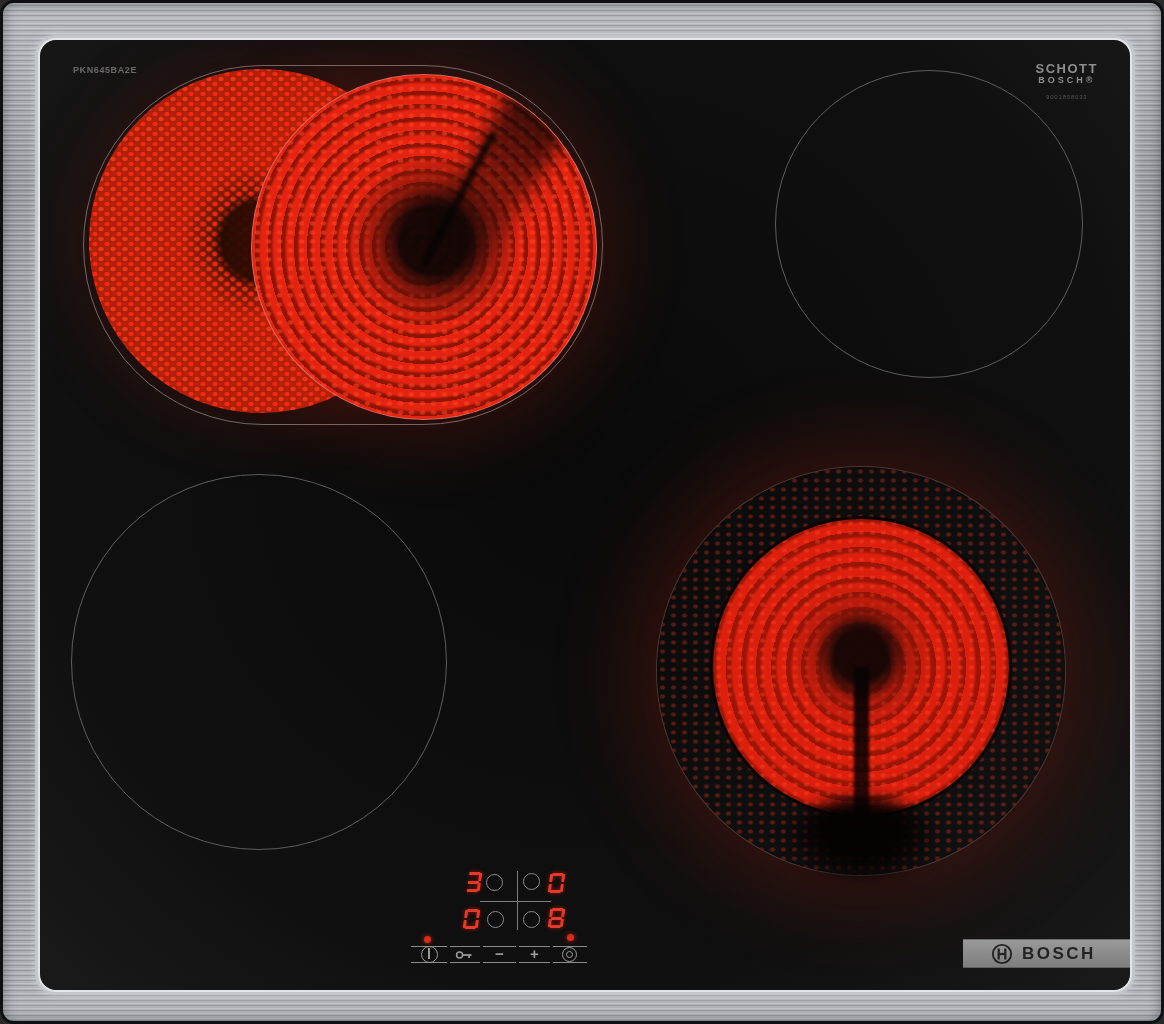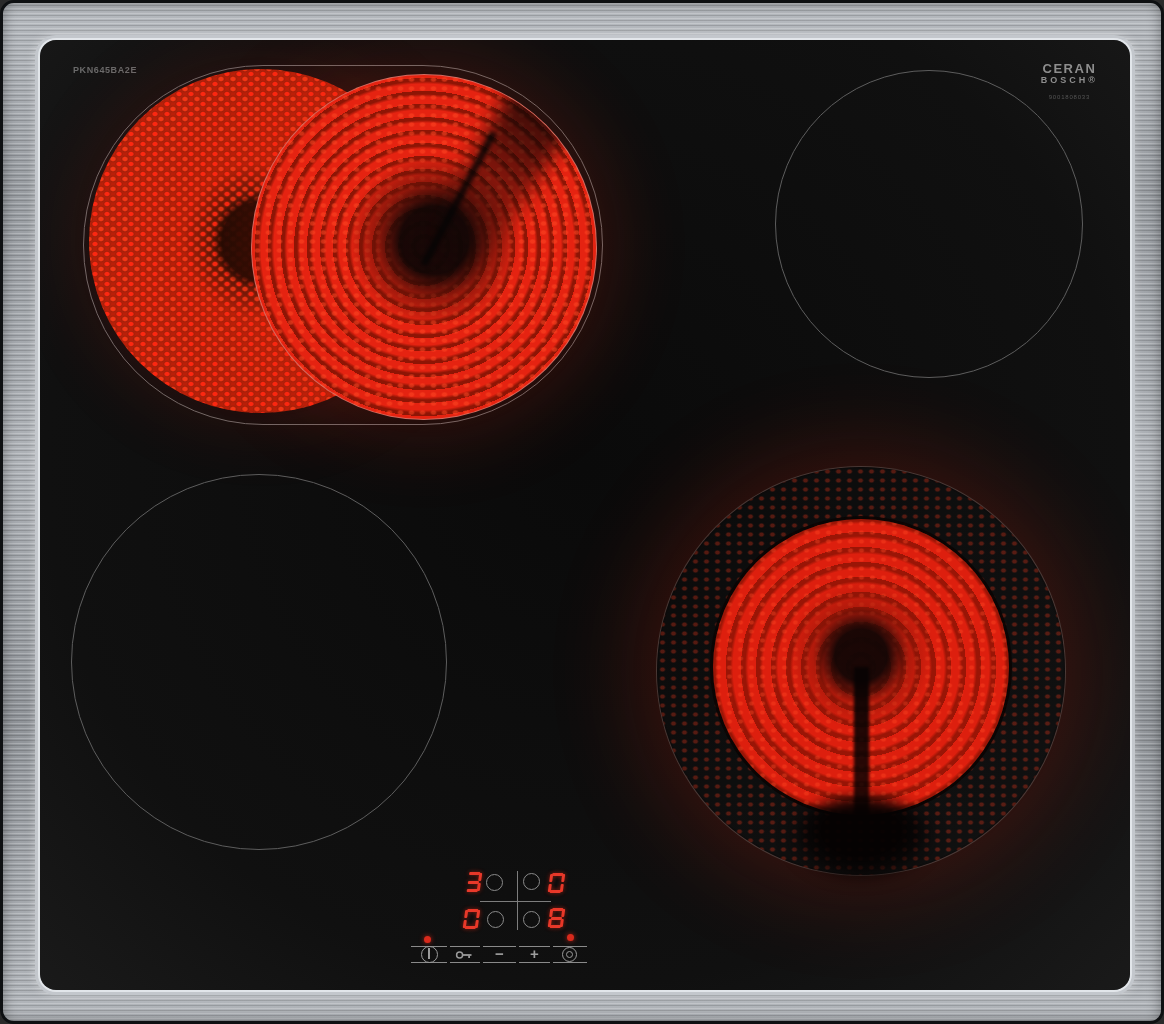--- a/index.html
+++ b/index.html
@@ -109,21 +109,21 @@
 </style>
 </head>
 <body>
 
 <div class="stage">
   <div class="hob">
     <div class="glass">
 
       <div class="model">PKN645BA2E</div>
       <div class="schott">
-        <div class="l1">CERAN</div>
+        <div class="l1">SCHOTT</div>
         <div class="l2">BOSCH®</div>
         <div class="ser">9001808033</div>
       </div>
 
       <div class="stadium"></div>
       <div class="ring" style="left:735px;top:30px;width:306px;height:306px;"></div>
       <div class="ring" style="left:31px;top:434px;width:374px;height:374px;"></div>
 
       <div class="glow-left"></div>
       <div class="glow-right">
@@ -203,16 +203,25 @@
         <div class="tcell" style="flex-basis:32px;">
           <span class="pm">+</span>
         </div>
         <div class="tcell" style="flex-basis:36px;">
           <div class="dualic">
               <b></b>
             </div>
         </div>
       </div>
 
+      <div class="badge">
+        <svg width="22" height="22" viewBox="0 0 24 24">
+          <circle cx="12" cy="12" r="10" fill="none" stroke="#232323" stroke-width="2"></circle>
+          <rect x="7.2" y="6" width="2.4" height="12" fill="#232323"></rect>
+          <rect x="14.4" y="6" width="2.4" height="12" fill="#232323"></rect>
+          <rect x="8" y="10.8" width="8" height="2.4" fill="#232323"></rect>
+        </svg>
+        <span class="txt">BOSCH</span>
+      </div>
 
     </div>
   </div>
 </div>
 
 </body></html>

